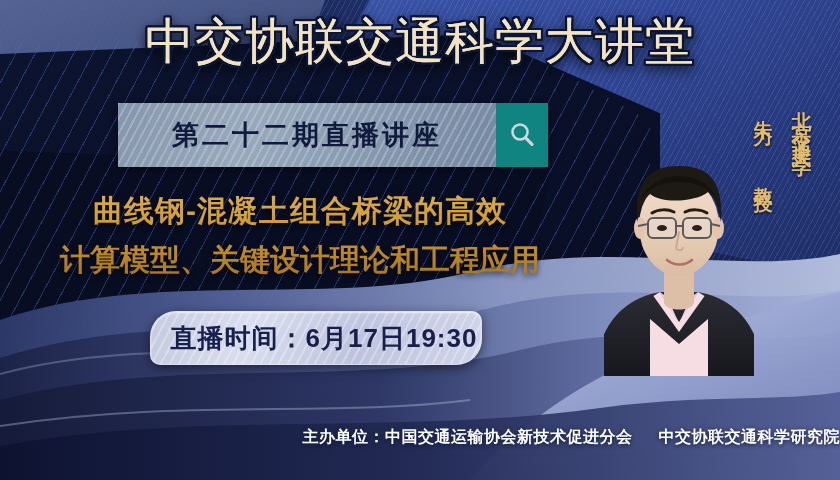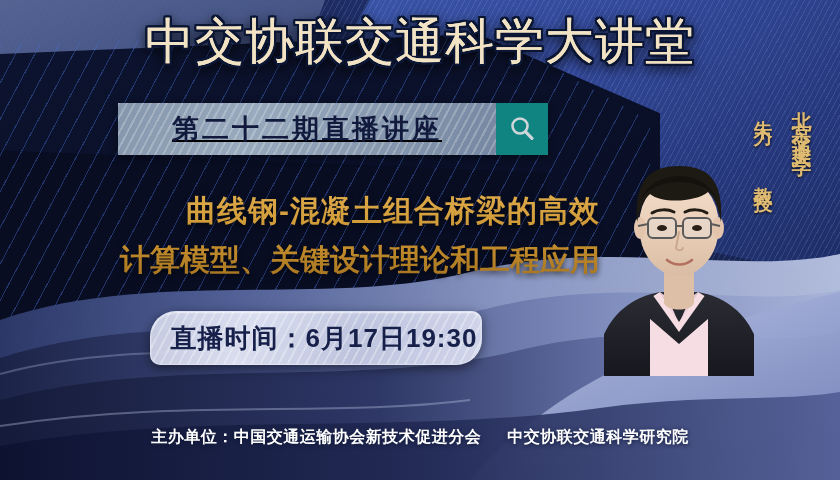--- a/index.html
+++ b/index.html
@@ -88,24 +88,23 @@
     text-shadow:0 0 0 #f2e3c4;
     filter:drop-shadow(2px 0 0 #0b1634) drop-shadow(-2px 0 0 #0b1634)
            drop-shadow(0 2px 0 #0b1634) drop-shadow(0 -2px 0 #0b1634)
            drop-shadow(0 4px 6px rgba(0,0,0,.6));
     white-space:nowrap;
   }
 
   
   .sub-bar{
     position:absolute;top:103px;left:118px;
-    width:430px;height:52px;
+    width:430px;height:64px;
     display:flex;align-items:stretch;
     box-shadow:0 2px 8px rgba(0,0,0,.45);
-    text-decoration:underline;
   }
   .sub-bar-body{
     position:relative;
     flex:1;
     display:flex;align-items:center;justify-content:center;
     background:linear-gradient(110deg,rgba(150,168,190,.88) 0%,rgba(168,186,205,.9) 35%,rgba(132,152,178,.88) 100%);
     overflow:hidden;
   }
   .sub-bar-body::after{
     content:"";position:absolute;inset:0;
@@ -121,21 +120,21 @@
   .sub-bar-icon{
     width:52px;
     background:#108481;
     display:flex;align-items:center;justify-content:center;
   }
   .sub-bar-icon svg{display:block;}
 
   
   .lecture{
     position:absolute;top:190px;left:0;width:600px;
-    text-align:right;
+    text-align:center;
     font-size:30px;font-weight:bold;
     line-height:1.42;
     letter-spacing:1px;
     color:#c8912f;
     background:linear-gradient(180deg,#e0ad4c 0%,#c8912f 55%,#a5731f 100%);
     -webkit-background-clip:text;background-clip:text;
     -webkit-text-fill-color:transparent;
     filter:drop-shadow(0 2px 3px rgba(0,0,0,.75));
   }
   .lecture .l2{display:block;letter-spacing:0px;margin-top:6px;}
@@ -180,21 +179,21 @@
     letter-spacing:7px;
     text-shadow:0 1px 3px rgba(0,0,0,.8);
   }
   .v-name{top:104px;left:750px;font-size:19px;}
   .v-role{top:172px;left:750px;font-size:19px;}
   .v-univ{top:96px;left:789px;font-size:20px;letter-spacing:9px;}
 
   
   .organizer{
     position:absolute;top:427px;left:0;width:840px;
-    text-align:center;
+    text-align:right;
     font-size:16px;font-weight:bold;color:#ffffff;
     letter-spacing:.5px;
     text-shadow:0 1px 4px rgba(10,20,50,.9);
   }
   .organizer .gap{display:inline-block;width:26px;}
 </style>
 </head>
 <body>
 
 <div id="poster">

